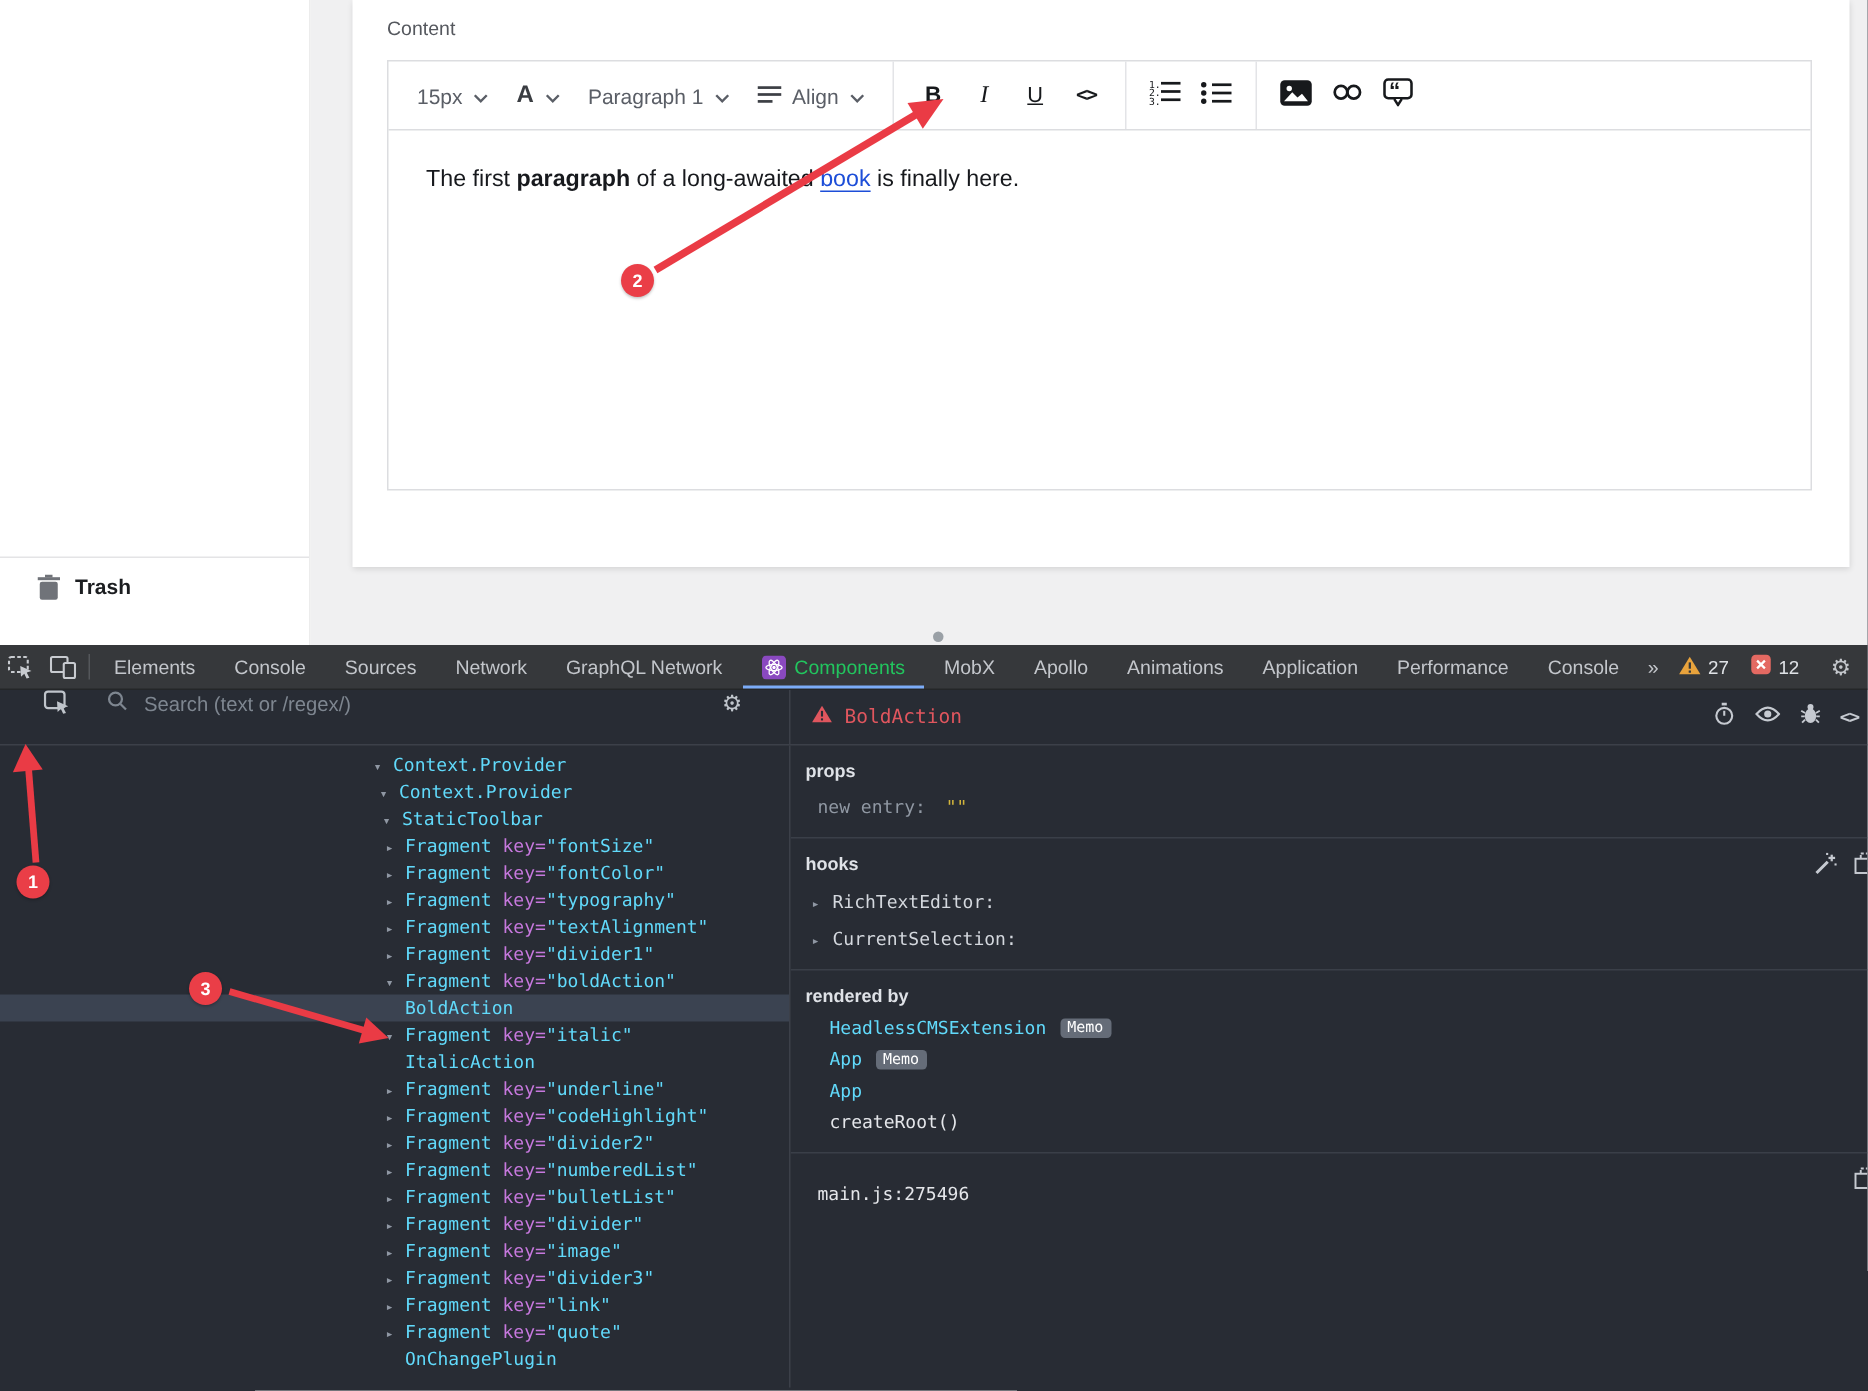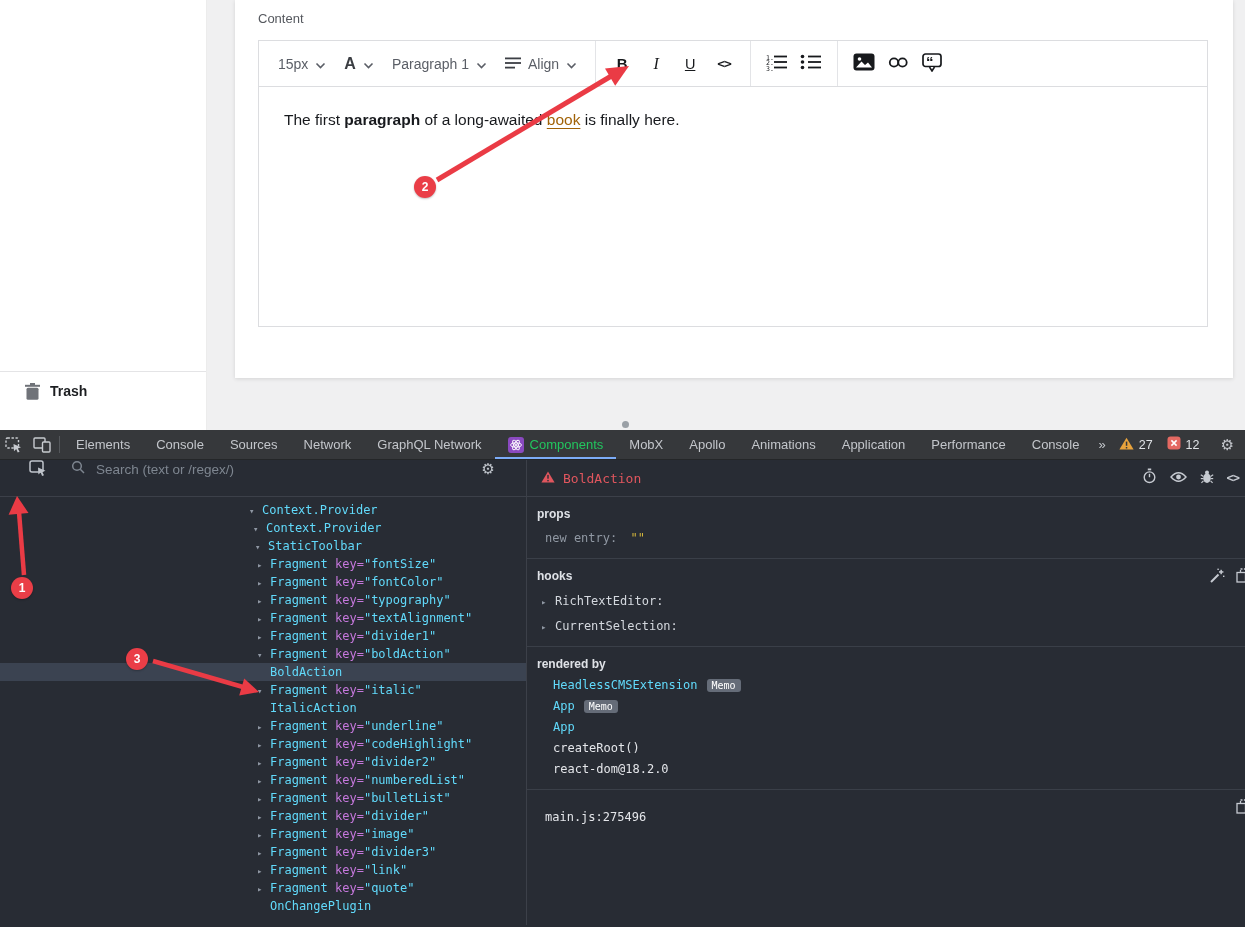--- a/index.html
+++ b/index.html
@@ -23,21 +23,21 @@
   .tb-dd .fc { font-weight:700; font-size:16px; color:#3a3d42; }
   .tb-sep { width:1px; align-self:stretch; background:#e3e4e7; margin:0 9px; }
   .tb-btn { width:34px; height:34px; display:flex; align-items:center; justify-content:center;
     color:#17191c; cursor:pointer; font-size:15px; }
   .tb-btn.bold { font-weight:700; }
   .tb-btn.italic { font-family:"Liberation Serif", serif; font-style:italic; font-size:16px; }
   .tb-btn.underline { text-decoration:underline; font-size:14.5px; }
   .tb-btn.code { font-family:"DejaVu Sans Mono", monospace; font-size:13px; font-weight:700; letter-spacing:-1px; }
   .editor-area { padding:22px 25px; font-size:15.5px; color:#17191d; height:240px; cursor:text; }
   .editor-area p { margin:0; line-height:1.4; }
-  .editor-area .link { text-decoration:underline; text-underline-offset:3px; color:#a16207; }
+  .editor-area .link { text-decoration:underline; text-underline-offset:3px; color:#1d4ed8; }
   .drag-dot { position:absolute; left:622px; top:421px; width:7px; height:7px; border-radius:50%; background:#9aa0a6; cursor:row-resize; }
 
   
   .devtools { position:absolute; left:0; top:430px; width:1245px; height:497px; background:#282c34; color:#c8cbd0; }
   .dt-tabbar { height:30px; background:#36383b; border-bottom:1px solid #242628; display:flex; align-items:stretch; font-size:13px; }
   .dt-iconbtn { width:28px; display:flex; align-items:center; justify-content:center; cursor:pointer; flex:0 0 auto; }
   .dt-vsep { width:1px; background:#54575b; margin:6px 3px; flex:0 0 auto; }
   .dt-tabs { display:flex; align-items:stretch; }
   .dt-tab { padding:0 13px; display:flex; align-items:center; gap:6px; color:#c3c6cb; cursor:pointer; white-space:nowrap; }
   .dt-tab.active { color:#22c55e; box-shadow:inset 0 -2px 0 #7cacf8; }
@@ -408,23 +408,20 @@
             <div class="rb-row">
               <span class="rb-link">App</span>
               <span class="memo-badge">Memo</span>
             </div>
             <div class="rb-row">
               <span class="rb-link">App</span>
             </div>
             <div class="rb-row">
               <span class="rb-plain">createRoot()</span>
             </div>
-            <div class="rb-row">
-              <span class="rb-plain">react-dom@18.2.0</span>
-            </div>
           </div>
       </div>
       <div class="dts" style="border-bottom:none;">
         <div class="dts-icons">
           <span><svg width="14" height="15">
                 <rect x="4.5" y="1" width="8.5" height="10" fill="none" stroke="#c6cad1" stroke-width="1.3" stroke-dasharray="2,1.4"></rect>
                 <rect x="1" y="4.5" width="8.5" height="9.5" fill="#282c34" stroke="#c6cad1" stroke-width="1.3"></rect>
               </svg></span>
         </div>
         <div class="src-row mono">main.js:275496</div>

